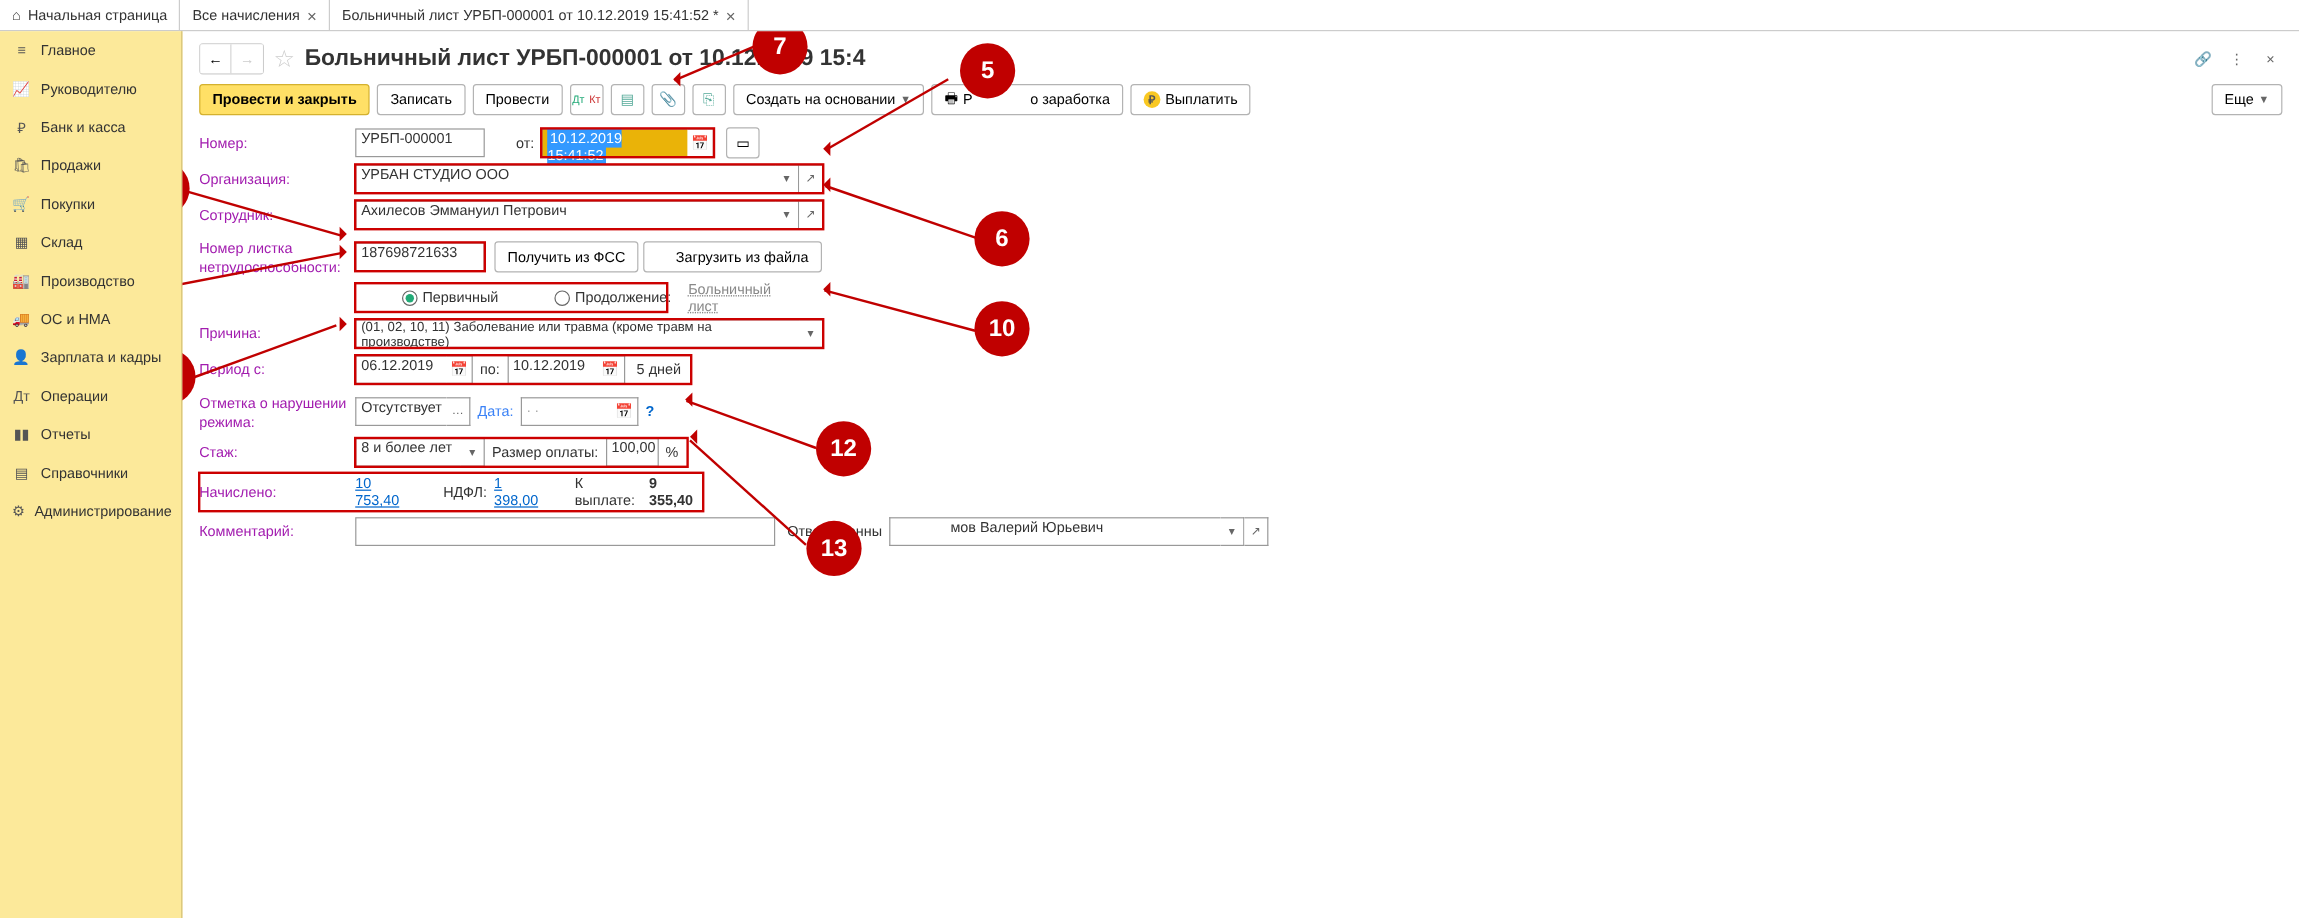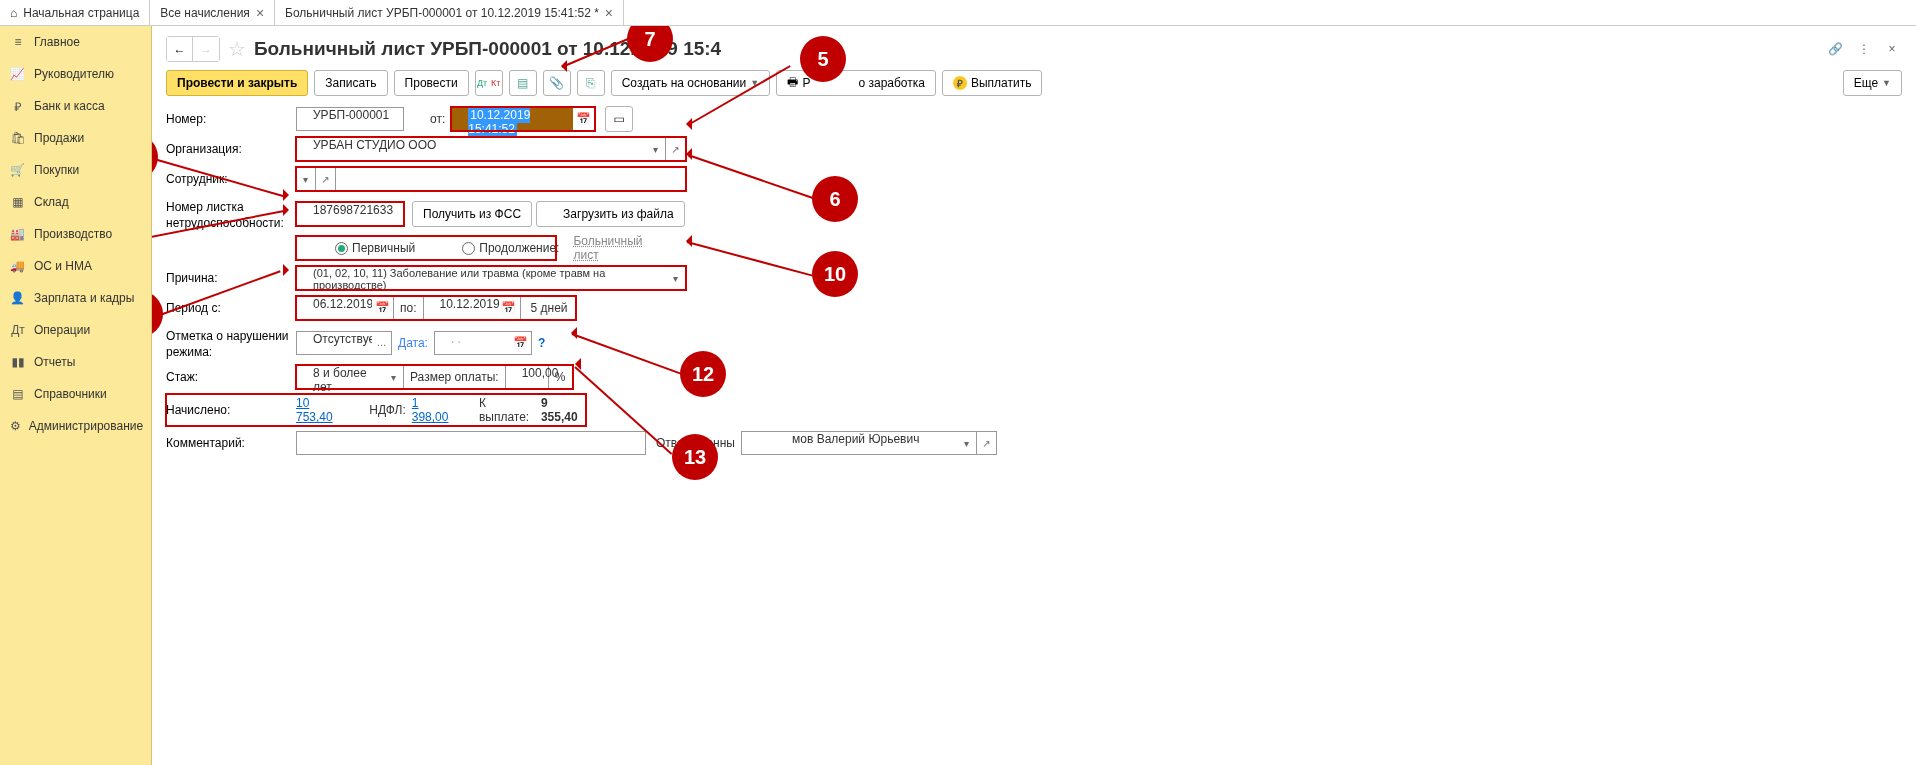--- a/index.html
+++ b/index.html
@@ -28,24 +28,24 @@
 .icon-btn-plain { width:20px; height:20px; display:flex; align-items:center; justify-content:center; cursor:pointer; color:#666; }
 
 .toolbar { display: flex; align-items: center; gap: 6px; margin-bottom: 10px; }
 .btn { height: 26px; padding: 0 10px; border: 1px solid #b3b3b3; background: #fff; border-radius: 3px; cursor: pointer; display:flex; align-items:center; gap:4px; }
 .btn.primary { background: #ffe066; border-color: #d4b12f; font-weight: bold; }
 .btn.icon-only { width: 28px; padding: 0; justify-content:center; }
 .btn .caret { font-size:9px; color:#666; }
 .toolbar-spacer { flex:1; }
 
 .form-row { display: flex; align-items: center; margin-bottom: 4px; min-height: 26px; }
-.form-label { width: 130px; color: #000000; flex-shrink:0; }
+.form-label { width: 130px; color: #a21caf; flex-shrink:0; }
 .form-label.tall { align-self: flex-start; padding-top:4px; }
-.input { height: 24px; border: 1px solid #999; padding: 0 16px; background: #fff; }
-.input.selected { background: #a16207; }
+.input { height: 24px; border: 1px solid #999; padding: 0 4px; background: #fff; }
+.input.selected { background: #eab308; }
 .input .sel { background:#3399ff; color:#fff; padding:1px 2px; }
 .dropdown-btn, .open-btn { width: 20px; height: 24px; border: 1px solid #999; border-left:none; background: #fff; cursor:pointer; display:flex; align-items:center; justify-content:center; font-size:10px; color:#666; }
 .cal-btn { width: 22px; height: 24px; border: 1px solid #999; border-left:none; background:#fff; cursor:pointer; display:flex; align-items:center; justify-content:center; }
 
 .input-group { display:flex; align-items:stretch; }
 .input-group .input { border-right: none; }
 .red-outline { outline: 2px solid #c00; outline-offset: -1px; }
 
 .radio-group { display:flex; align-items:center; gap:14px; height:24px; padding:0 6px; }
 .radio { display:flex; align-items:center; gap:4px; cursor:pointer;margin-left:33px; }
@@ -244,20 +244,21 @@
       <div class="input-group red-outline" style="width:390px;">
         <div class="input" style="flex:1;">УРБАН СТУДИО ООО</div>
         <button class="dropdown-btn">▾</button>
         <button class="open-btn">↗</button>
       </div>
     </div>
 
     <div class="form-row">
       <div class="form-label">Сотрудник:</div>
       <div class="input-group red-outline" style="width:390px;">
+        <div class="input" style="flex:1;">Ахилесов Эммануил Петрович</div>
         <button class="dropdown-btn">▾</button>
         <button class="open-btn">↗</button>
       </div>
     </div>
 
     <div class="form-row">
       <div class="form-label tall" style="line-height:1.3;">Номер листка нетрудоспособности:</div>
       <div class="input red-outline" style="width:108px;">187698721633</div>
       <button class="btn" style="margin-left:8px;">Получить из ФСС</button>
       <button class="btn" style="margin-left:4px;padding-left:26px;">Загрузить из файла</button>
@@ -341,21 +342,21 @@
       <span class="inline-label" style="margin-left:24px;">НДФЛ:</span>
       <span class="link">1 398,00</span>
       <span class="inline-label" style="margin-left:24px;">К выплате:</span>
       <span class="bold">9 355,40</span>
     </div>
 
     <div class="form-row">
       <div class="form-label">Комментарий:</div>
       <div class="input" style="width:350px;"></div>
       <span class="inline-label" style="margin-left:10px;">Ответственны</span>
-      <div class="input-group" style="width:256px;">
+      <div class="input-group" style="width:316px;">
         <div class="input" style="flex:1; padding-left:50px;">мов Валерий Юрьевич</div>
         <button class="dropdown-btn">▾</button>
         <button class="open-btn">↗</button>
       </div>
     </div>
 
   </div>
 </div>
 
 </body></html>

